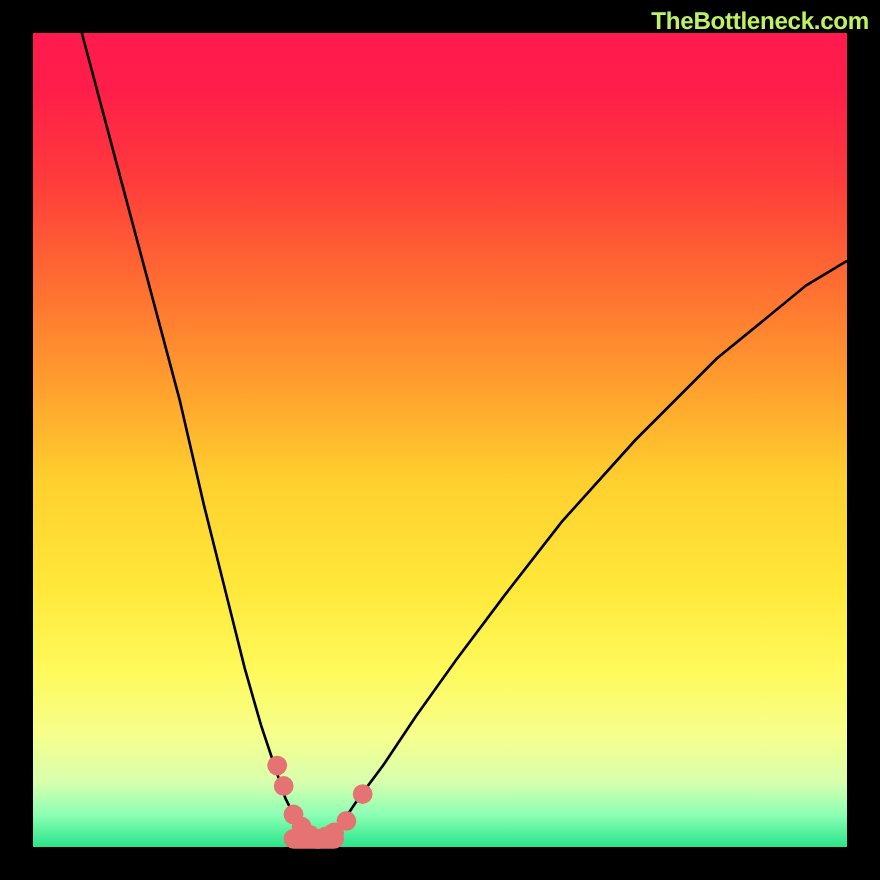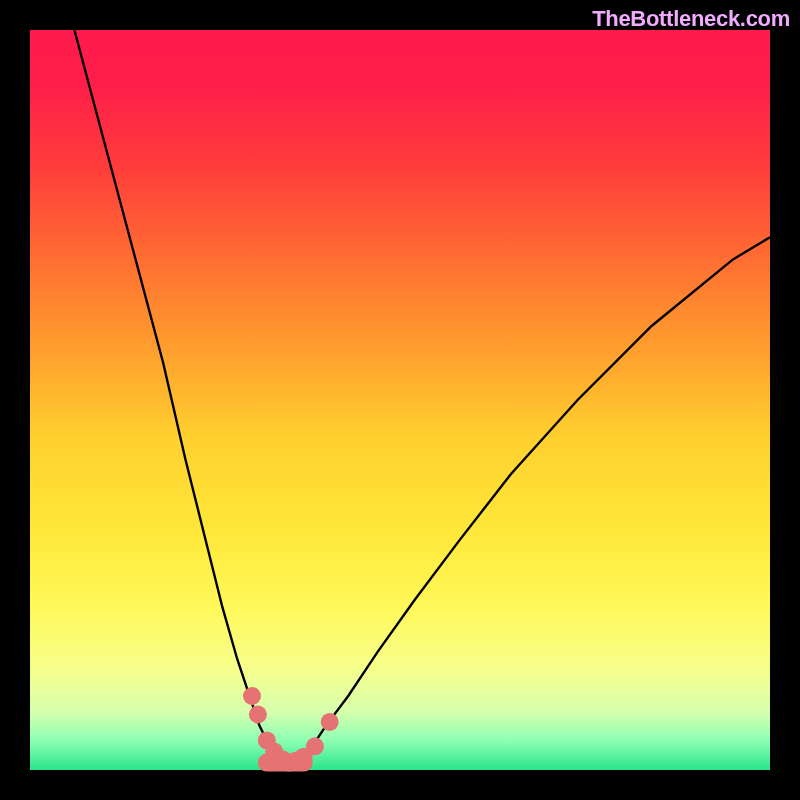--- a/index.html
+++ b/index.html
@@ -40,21 +40,21 @@
     height: 740px;
     overflow: visible;
   }
   .watermark {
     position: absolute;
     top: 6px;
     right: 10px;
     font-family: Arial, Helvetica, sans-serif;
     font-size: 22px;
     font-weight: 600;
-    color: #f0abfc;
+    color: #bef264;
     letter-spacing: -0.3px;
     text-align: right;
   }
   .curve-path {
     fill: none;
     stroke: #000000;
     stroke-width: 2.4;
   }
   .dot {
     fill: #e57373;

